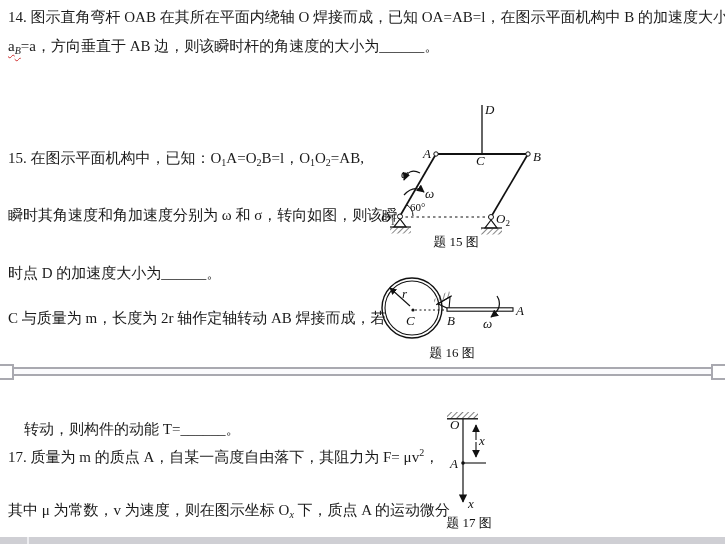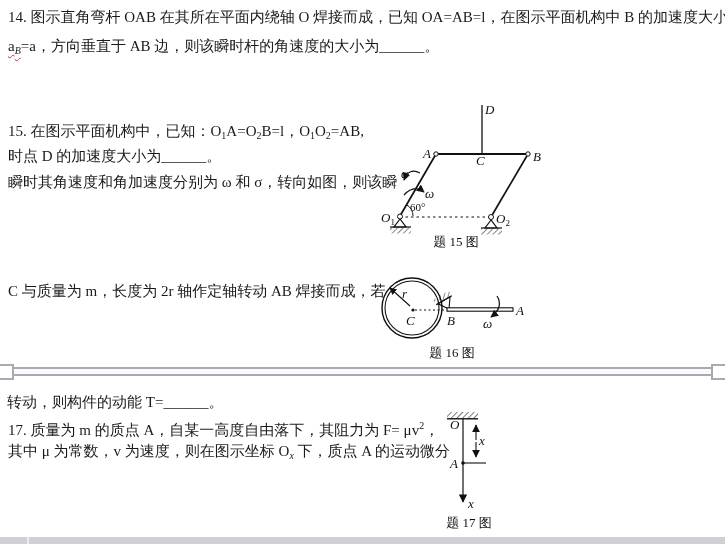--- a/index.html
+++ b/index.html
@@ -1,21 +1,21 @@
 <!DOCTYPE html>
 <html><head>
 <meta charset="utf-8">
 <style>
   html,body{margin:0;padding:0;background:#fff;}
   #screen{position:relative;width:725px;height:544px;background:#ffffff;overflow:hidden;
           font-family:"Liberation Serif","DejaVu Serif",serif;color:#1a1a1a;}
   .para{position:absolute;}
   .line{white-space:nowrap;font-size:15px;color:#1a1a1a;}
   .lh29{height:29px;line-height:29px;}
-  .lh25{height:25.3px;line-height:36px;}
+  .lh25{height:25.3px;line-height:26px;margin-top:32px;}
   .i{}
   .sub{font-size:10px;vertical-align:-3px;}
   .sub.i{font-style:italic;}
   .sup{font-size:10px;vertical-align:6px;}
   .wavy{text-decoration-line:underline;text-decoration-style:wavy;
         text-decoration-color:#d03030;text-decoration-thickness:1px;text-underline-offset:3px;}
   .diag{position:absolute;}
   .diag text{font-family:"Liberation Serif","DejaVu Serif",serif;fill:#111;}
   .dlab{font-size:13px;font-style:italic;}
   .dsub{font-size:9px;font-style:normal;}
@@ -36,22 +36,22 @@
 
 <div id="screen">
 
   <div class="para" style="left:8px;top:3px;">
     <div class="line lh29"><span>14. 图示直角弯杆 </span><span class="i">OAB</span><span> 在其所在平面内绕轴 </span><span class="i">O</span><span> 焊接而成，已知 </span><span class="i">OA</span><span>=</span><span class="i">AB</span><span>=</span><span class="i">l</span><span>，在图示平面机构中 </span><span class="i">B</span><span> 的加速度大小为</span></div>
     <div class="line lh29"><span class="i wavy">a</span><span class="sub i wavy">B</span><span>=</span><span class="i">a</span><span>，方向垂直于 </span><span class="i">AB</span><span> 边，则该瞬时杆的角速度的大小为</span><span>______</span><span>。</span></div>
   </div>
 
   <div class="para" style="left:8px;top:113px;">
     <div class="line lh25"><span>15. 在图示平面机构中，已知：</span><span class="i">O</span><span class="sub">1</span><span class="i">A</span><span>=</span><span class="i">O</span><span class="sub">2</span><span class="i">B</span><span>=</span><span class="i">l</span><span>，</span><span class="i">O</span><span class="sub">1</span><span class="i">O</span><span class="sub">2</span><span>=</span><span class="i">AB</span><span>,</span></div>
+    <div class="line lh25"><span>瞬时其角速度和角加速度分别为 </span><span class="i">ω</span><span> 和 </span><span class="i">σ</span><span>，转向如图，则该瞬</span></div>
     <div class="line lh25"><span>时点 </span><span class="i">D</span><span> 的加速度大小为</span><span>______</span><span>。</span></div>
-    <div class="line lh25"><span>瞬时其角速度和角加速度分别为 </span><span class="i">ω</span><span> 和 </span><span class="i">σ</span><span>，转向如图，则该瞬</span></div>
   </div>
 
   <svg class="diag" style="left:380px;top:92px;" width="170" height="165" viewBox="0 0 170 165">
     <defs>
       <marker id="ah15" viewBox="0 0 10 10" refX="9" refY="5" markerWidth="6.5" markerHeight="6.5" orient="auto">
         <path d="M0,0 L10,5 L0,10 Z" fill="#111"></path>
       </marker>
       <pattern id="ht15" width="4" height="8" patternUnits="userSpaceOnUse" patternTransform="rotate(45)">
         <line x1="0" y1="0" x2="0" y2="8" stroke="#111" stroke-width="1"></line>
       </pattern>
@@ -122,21 +122,21 @@
     <text x="107" y="60" class="dlab">ω</text>
     <text x="76" y="89" class="dcap" text-anchor="middle">题 16 图</text>
   </svg>
 
   <div>
     <div class="pb-band"></div>
     <div class="pb-corner pb-left"></div>
     <div class="pb-corner pb-right"></div>
   </div>
 
-  <div class="para" style="left:7px;top:384px;text-align:right;">
+  <div class="para" style="left:24px;top:384px;text-align:right;">
     <div class="line lh25"><span>转动，则构件的动能 T=</span><span>______</span><span>。</span></div>
   </div>
 
   <div class="para" style="left:8px;top:408px;">
     <div class="line lh25"><span>17. 质量为 </span><span class="i">m</span><span> 的质点 </span><span class="i">A</span><span>，自某一高度自由落下，其阻力为 </span><span class="i">F</span><span>= </span><span class="i">μ</span><span class="i">v</span><span class="sup">2</span><span>，</span></div>
     <div class="line lh25"><span>其中 </span><span class="i">μ</span><span> 为常数，</span><span class="i">v</span><span> 为速度，则在图示坐标 </span><span class="i">O</span><span class="sub i">x</span><span> 下，质点 </span><span class="i">A</span><span> 的运动微分</span></div>
   </div>
 
   <svg class="diag" style="left:440px;top:406px;" width="95" height="132" viewBox="0 0 95 132">
     <defs>

